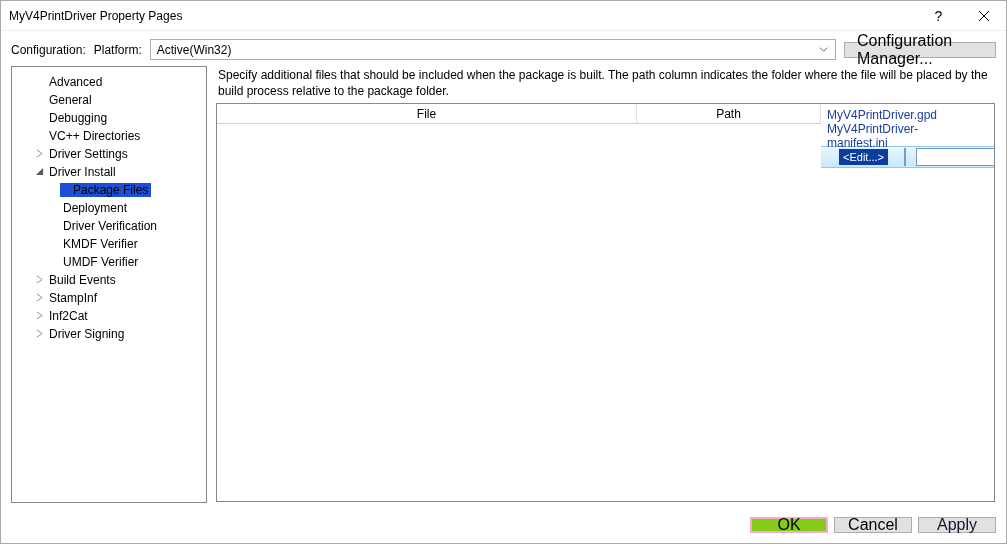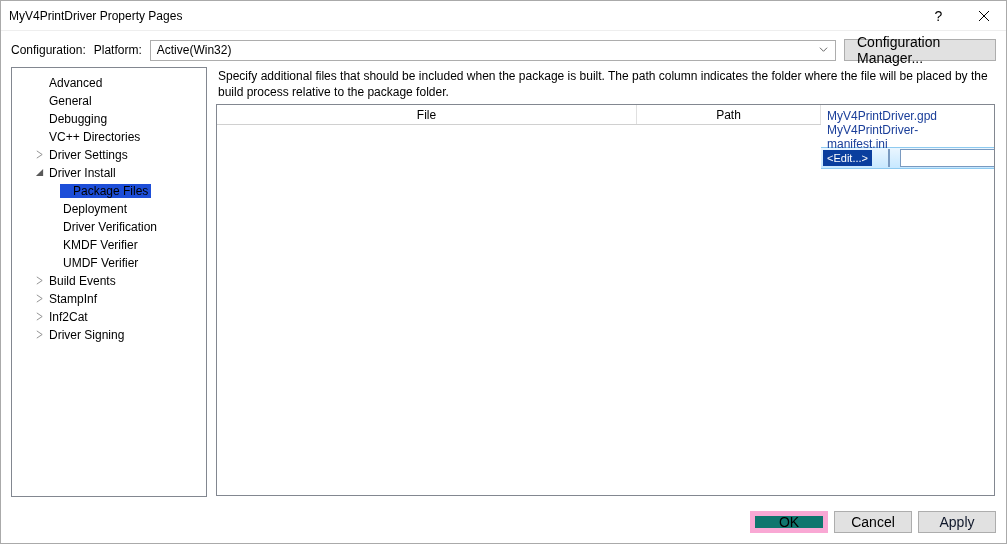--- a/index.html
+++ b/index.html
@@ -49,28 +49,28 @@
     padding: 0 4px 0 6px;
     position: relative;
   }
   .combo .chev {
     margin-left: auto;
     width: 16px; text-align: center;
   }
   .btn {
     border: 1px solid #adadad;
     background: #e1e1e1;
-    height: 22px;
+    height: 16px;
     padding: 0 12px;
     display: inline-flex; align-items: center; justify-content: center;
-    font-size: 14px;
+    font-size: 16px;
   }
   .btn.default {
-    border: 5px solid #f9a8d4;
-    background: #0f766e;
+    border: 2px solid #f9a8d4;
+    background: #84cc16;
     padding: 0 20px;
   }
   .btn.disabled { color: #0f172a; }
   .body {
     flex: 1;
     display: flex;
     padding: 0 10px 8px 10px;
     gap: 8px;
     min-height: 0;
   }
@@ -135,21 +135,21 @@
   .row .cell-file { width: 420px; padding-left: 6px; }
   .row .cell-path { width: 184px; }
   .row .cell-rest { flex:1; }
   .row.editrow {
     background: linear-gradient(#eaf6ff, #c7e8ff);
     border-top: 1px solid #8ecaf0;
     border-bottom: 1px solid #8ecaf0;
     height: 22px;
   }
   .edit-file {
-    display:flex; align-items:center; width:420px; padding-left:2px; gap:16px;
+    display:flex; align-items:center; width:420px; padding-left:18px; gap:16px;
   }
   .edit-tag {
     background: #0a3e9e; color:#fff;
     font-size:11px; padding: 0 3px; height:16px; display:flex; align-items:center;
     border: 1px solid #0a3e9e;
   }
   .edit-input {
     flex:1; height:18px; border:1px solid #7a9ac0; background:#fff;
   }
   .edit-path {

